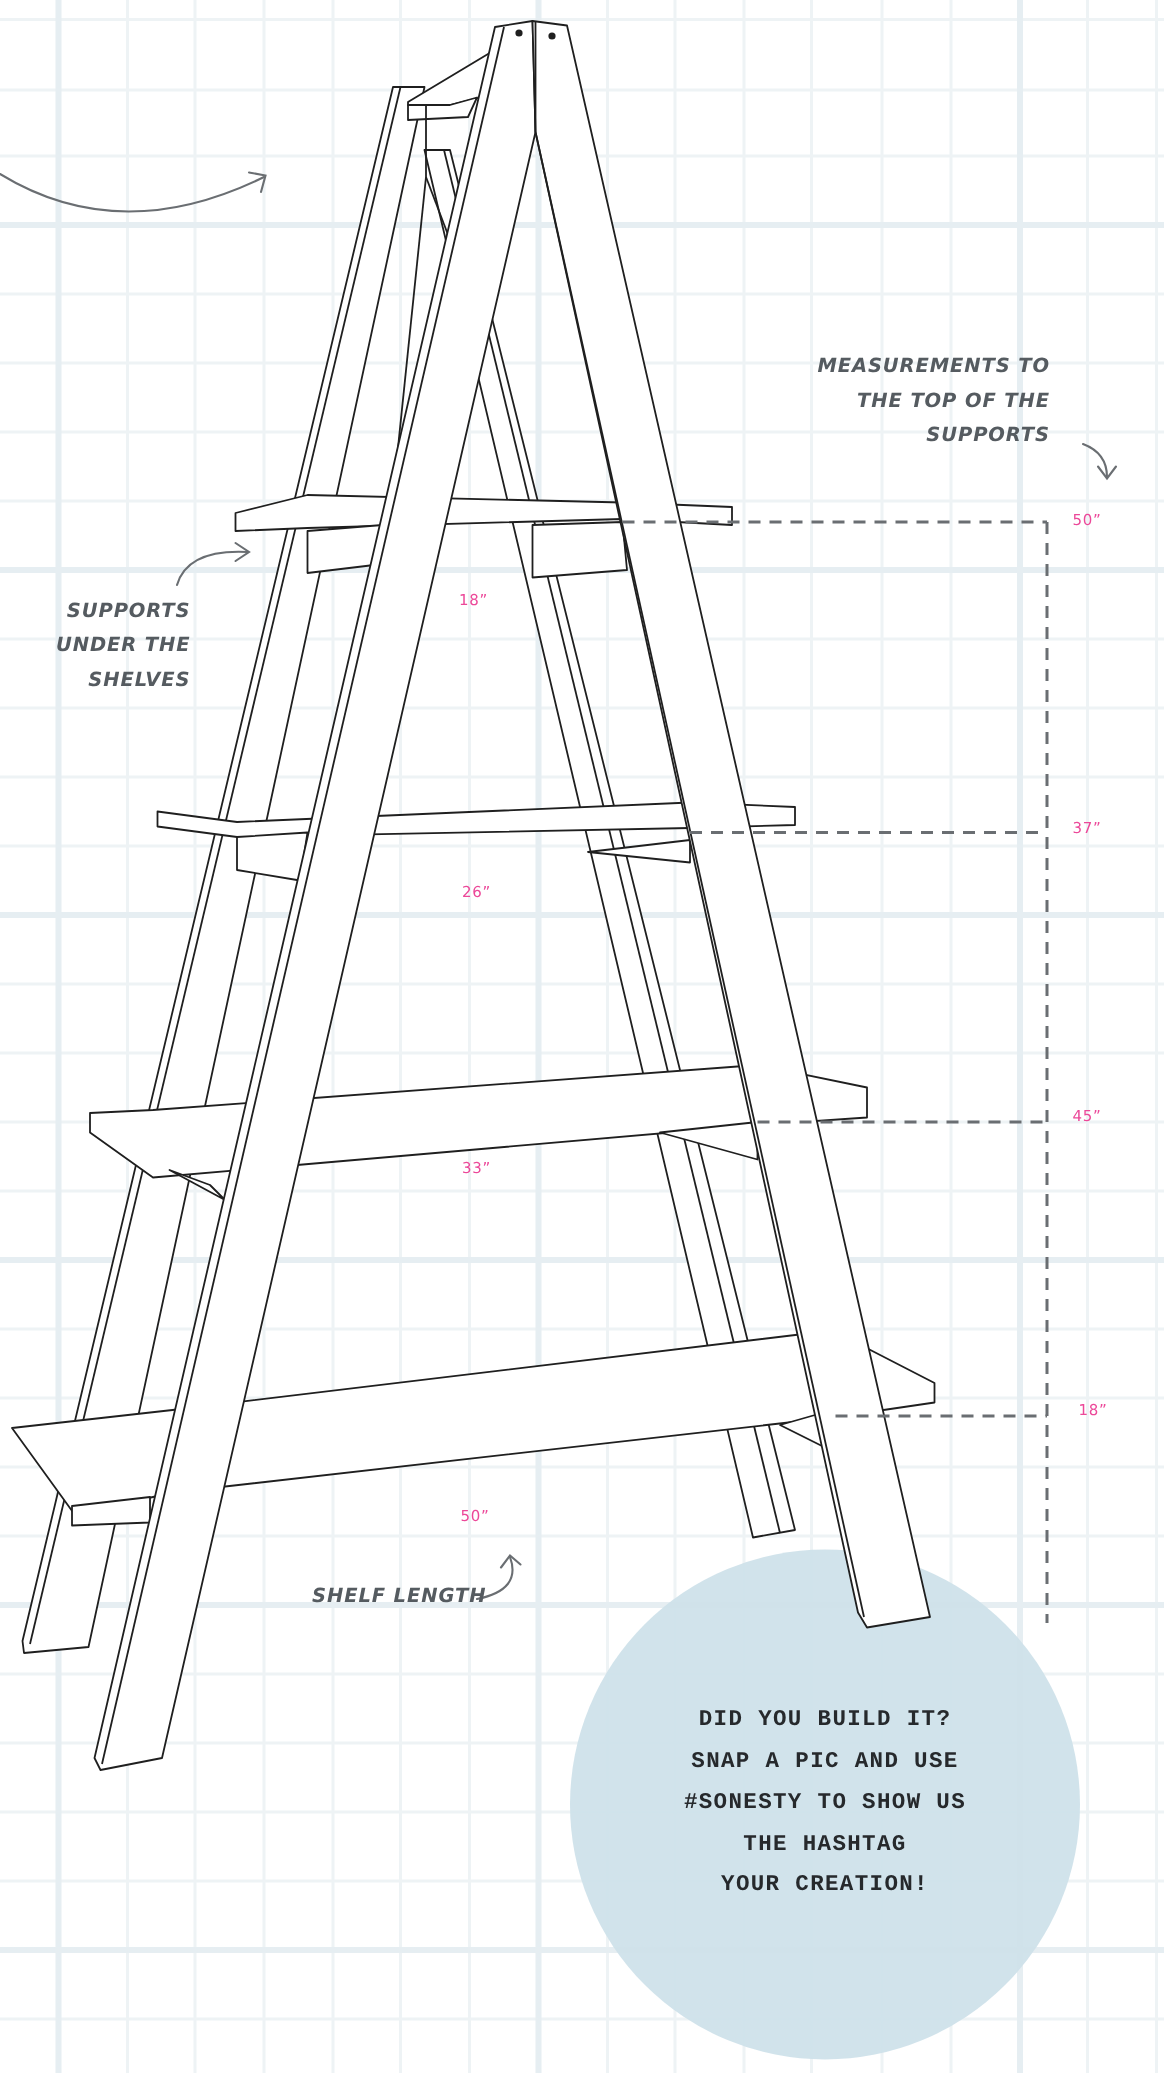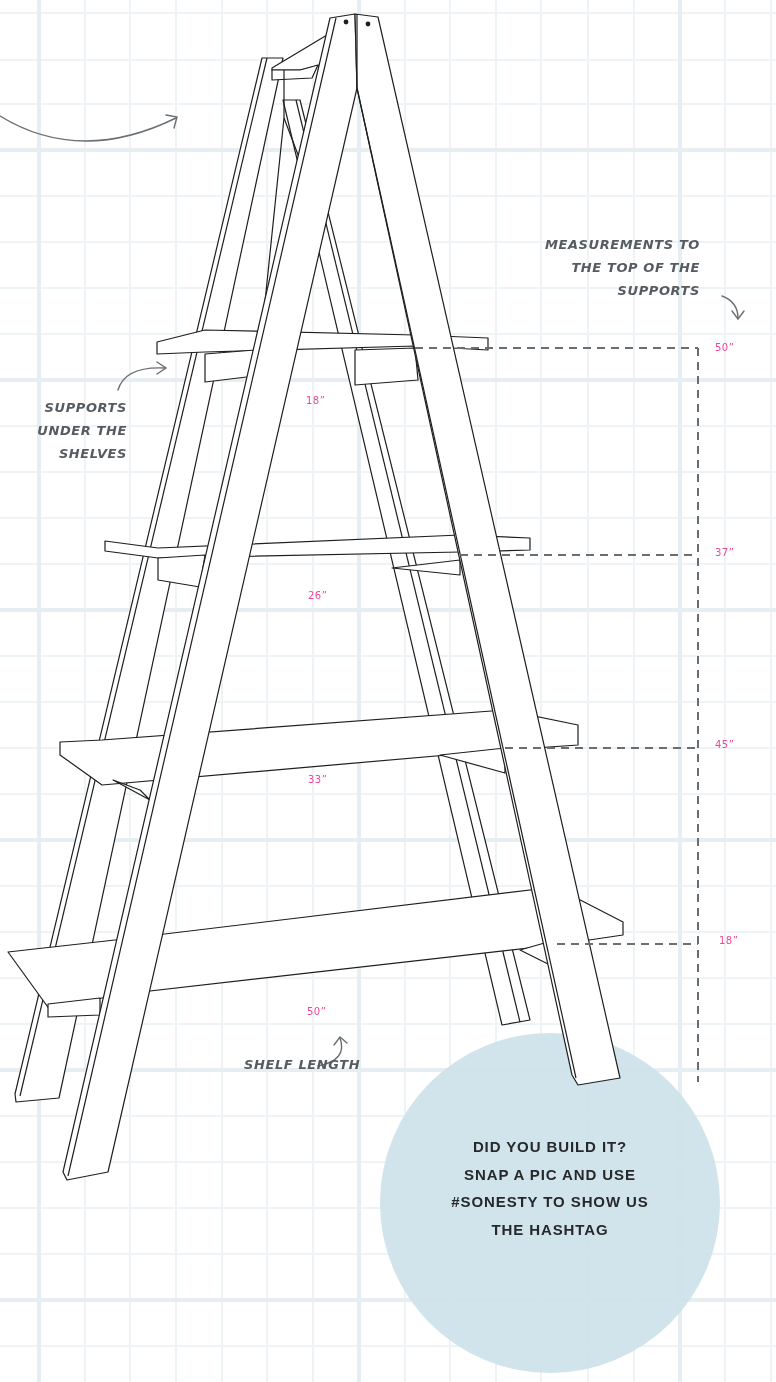--- a/index.html
+++ b/index.html
@@ -20,21 +20,21 @@
       position:absolute; color:#ec4899;
       font-family:"DejaVu Sans", sans-serif; font-size:10px; letter-spacing:0.5px;
     }
     .bubble {
       position:absolute; left:380px; top:1033px; width:340px; height:340px;
       border-radius:50%; background:#cde1ea; opacity:0.93;
     }
     .bubble-text {
       position:absolute; left:380px; top:1133px; width:340px;
       text-align:center; color:#26292c;
-      font-family:Liberation Sans, sans-serif; font-weight:bold;
+      font-family:Liberation Mono, monospace; font-weight:bold;
       font-size:15px; letter-spacing:0.9px; line-height:27.5px;
     }
   </style>
 </head>
 <body>
 
 <svg id="grid" viewBox="0 0 776 1382" xmlns="http://www.w3.org/2000/svg">
   <g stroke="#eef3f5" stroke-width="2">
     <line x1="85" y1="0" x2="85" y2="1382"></line>
       <line x1="130" y1="0" x2="130" y2="1382"></line>
@@ -176,30 +176,31 @@
   <div>THE TOP OF THE</div>
   <div>SUPPORTS</div>
 </div>
 
 <div class="note right" style="left:20px; top:396px; width:107px;">
   <div>SUPPORTS</div>
   <div>UNDER THE</div>
   <div>SHELVES</div>
 </div>
 
-<div class="note" style="left:208px; top:1053px;margin-left:36px;">SHELF LENGTH</div>
+<div class="note" style="left:208px; top:1053px;">SHELF LENGTH</div>
 
 <div class="dim" style="left:306px; top:395px;">18”</div>
 <div class="dim" style="left:308px; top:590px;">26”</div>
 <div class="dim" style="left:308px; top:774px;">33”</div>
 <div class="dim" style="left:307px; top:1006px;">50”</div>
 
 <div class="dim" style="left:715px; top:342px;">50”</div>
 <div class="dim" style="left:715px; top:547px;">37”</div>
 <div class="dim" style="left:715px; top:739px;">45”</div>
 <div class="dim" style="left:719px; top:935px;">18”</div>
 
 <div class="bubble-text">
   <div>DID YOU BUILD IT?</div>
   <div>SNAP A PIC AND USE</div>
   <div>#SONESTY TO SHOW US</div>
   <div>THE HASHTAG</div>
+  <div>YOUR CREATION!</div>
 </div>
 
 </body></html>

